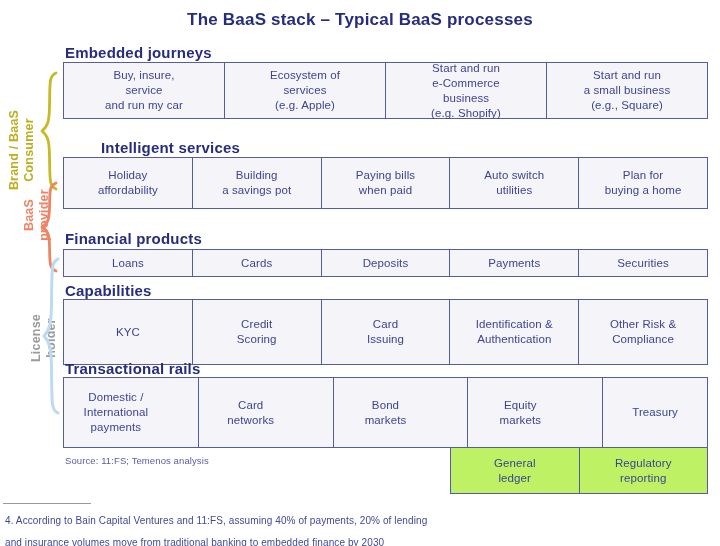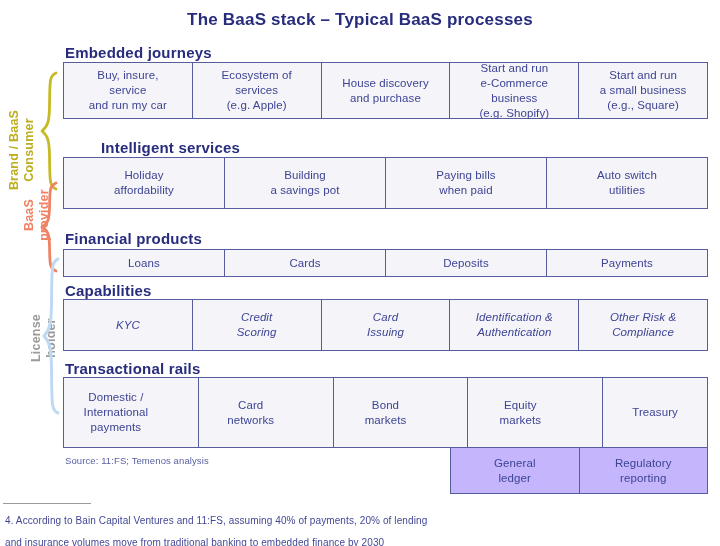--- a/index.html
+++ b/index.html
@@ -36,21 +36,21 @@
     color:#3e4494;
     white-space:pre-line;
     border-left:1px solid #575d9c;
     letter-spacing:.1px;
     padding:2px 4px;box-sizing:border-box;
   }
   .cell:first-child{border-left:none;}
   .extra-row{
     position:absolute;left:450px;top:448px;width:258px;height:46px;
     display:flex;
-    background:#c4b5fd;
+    background:#bef264;
     border:1px solid #575d9c;border-top:none;
     box-sizing:border-box;
   }
   .side-label{
     position:absolute;
     width:120px;height:32px;
     display:flex;align-items:center;justify-content:center;
     text-align:center;
     font-size:12.5px;line-height:15px;font-weight:600;
     white-space:pre-line;
@@ -68,21 +68,21 @@
   }
   .footnote{
     position:absolute;left:5px;top:510px;width:440px;
     font-size:10px;line-height:22px;color:#434896;
     white-space:pre-line;letter-spacing:.1px;
   }
   
   #hdr-0{top:44px;}  #row-0{top:62px;height:57px;}
   #hdr-1{top:139px;padding-left:36px;} #row-1{top:157px;height:52px;}
   #hdr-2{top:230px;} #row-2{top:249px;height:28px;}
-  #hdr-3{top:282px;} #row-3{top:299px;height:52px;font-style:italic;}
+  #hdr-3{top:282px;} #row-3{top:299px;height:66px;}
   #hdr-4{top:360px;} #row-4{top:377px;height:71px;gap:30px;}
   #lbl-0{left:-38px;top:134px;}
   #lbl-1{left:-23px;top:199px;}
   #lbl-2{left:-16px;top:322px;}
   #brace-0{left:40px;top:70px;}
   #brace-1{left:40px;top:180px;}
   #brace-2{left:42px;top:256px;}
 </style>
 </head>
 <body>
@@ -109,49 +109,50 @@
   </svg>
 
   <div class="section-header" id="hdr-0">Embedded journeys</div>
   <div class="row" id="row-0">
     <div class="cell">Buy, insure,
 service
 and run my car</div>
     <div class="cell">Ecosystem of
 services
 (e.g. Apple)</div>
-    <div class="cell">House discovery
-and purchase</div>
     <div class="cell">Start and run
 e-Commerce
 business
 (e.g. Shopify)</div>
     <div class="cell">Start and run
 a small business
 (e.g., Square)</div>
   </div>
 
   <div class="section-header" id="hdr-1">Intelligent services</div>
   <div class="row" id="row-1">
     <div class="cell">Holiday
 affordability</div>
     <div class="cell">Building
 a savings pot</div>
     <div class="cell">Paying bills
 when paid</div>
     <div class="cell">Auto switch
 utilities</div>
+    <div class="cell">Plan for
+buying a home</div>
   </div>
 
   <div class="section-header" id="hdr-2">Financial products</div>
   <div class="row" id="row-2">
     <div class="cell">Loans</div>
     <div class="cell">Cards</div>
     <div class="cell">Deposits</div>
     <div class="cell">Payments</div>
+    <div class="cell">Securities</div>
   </div>
 
   <div class="section-header" id="hdr-3">Capabilities</div>
   <div class="row" id="row-3">
     <div class="cell">KYC</div>
     <div class="cell">Credit
 Scoring</div>
     <div class="cell">Card
 Issuing</div>
     <div class="cell">Identification &amp;

